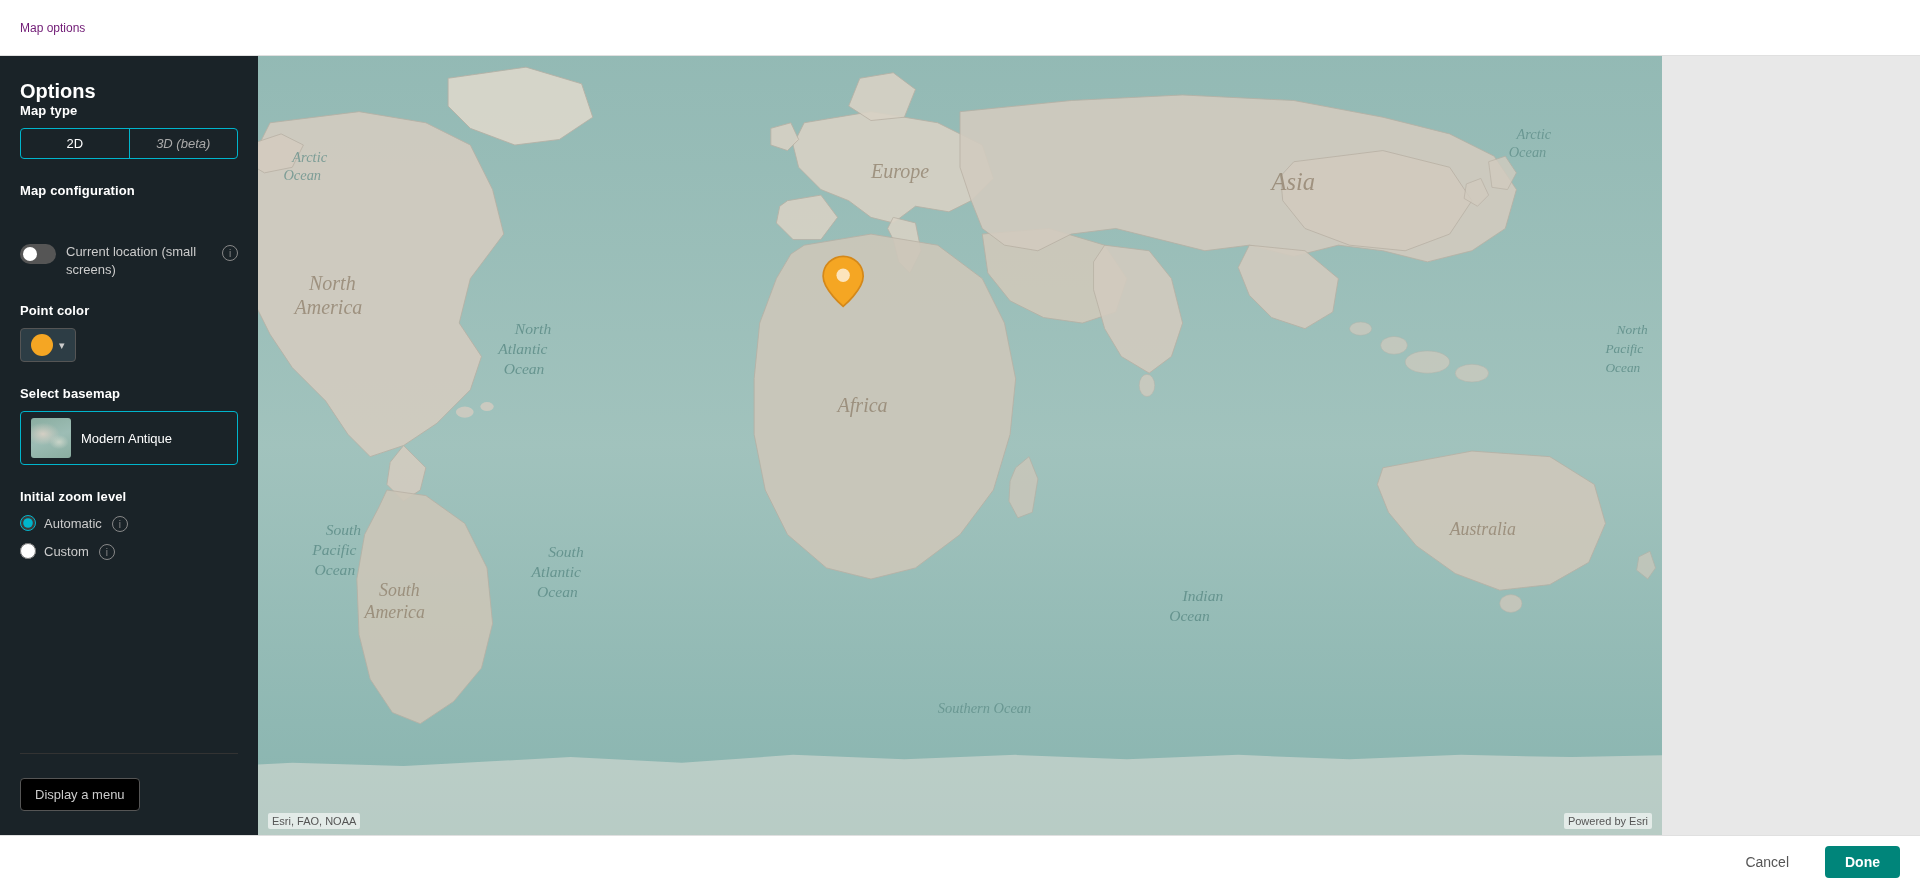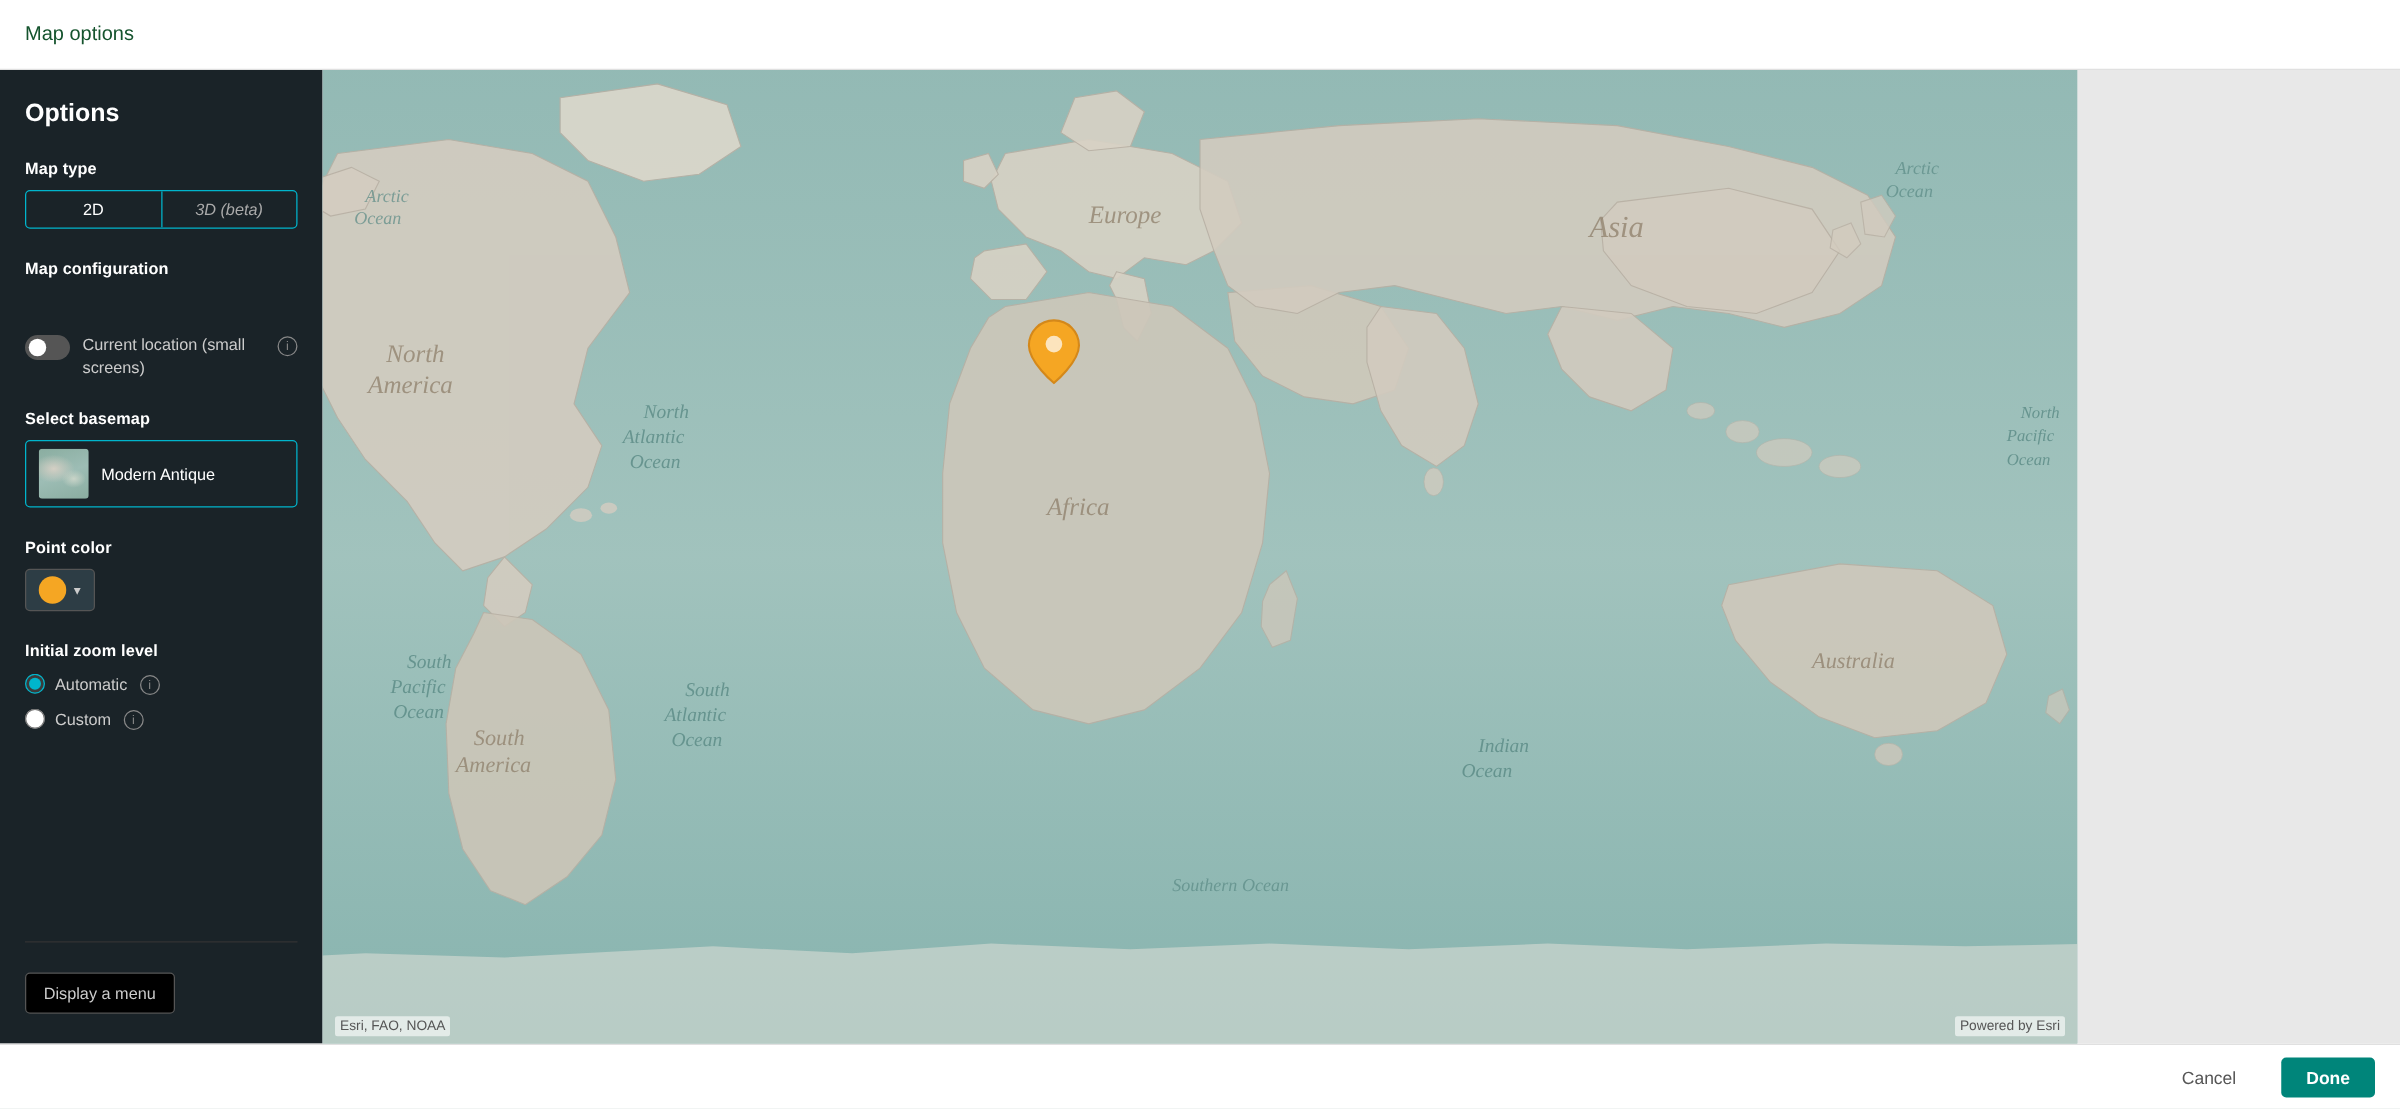--- a/index.html
+++ b/index.html
@@ -18,23 +18,23 @@
       height: 56px;
       background: #fff;
       border-bottom: 1px solid #e0e0e0;
       display: flex;
       align-items: center;
       padding: 0 20px;
       flex-shrink: 0;
       z-index: 10;
     }
     .top-bar-title {
-      font-size: 16px;
+      font-size: 12px;
       font-weight: 500;
-      color: #14532d;
+      color: #701a75;
     }
 
     
     .main-layout {
       display: flex;
       flex: 1;
       overflow: hidden;
     }
 
     
@@ -45,21 +45,20 @@
       flex-shrink: 0;
       display: flex;
       flex-direction: column;
       padding: 24px 20px;
       overflow-y: auto;
     }
     .sidebar-section-title {
       font-size: 20px;
       font-weight: 600;
       color: #fff;
-      margin-bottom: 24px;
     }
     .option-label {
       font-size: 13px;
       font-weight: 600;
       color: #fff;
       margin-bottom: 10px;
       letter-spacing: 0.01em;
     }
     .option-group {
       margin-bottom: 24px;
@@ -351,34 +350,34 @@
           <div class="toggle-track">
             <div class="toggle-thumb"></div>
           </div>
         </div>
         <span class="toggle-label-text">Current location (small screens)</span>
         <div class="info-icon">i</div>
       </div>
     </div>
 
     <div class="option-group">
+      <div class="option-label">Point color</div>
+      <div class="color-picker-btn">
+        <div class="color-circle"></div>
+        <span class="chevron-down">▾</span>
+      </div>
+    </div>
+
+    <div class="option-group">
       <div class="option-label">Select basemap</div>
       <div class="basemap-selector">
         <div class="basemap-thumbnail">
           <div class="basemap-thumbnail-inner"></div>
         </div>
         <span class="basemap-name">Modern Antique</span>
-      </div>
-    </div>
-
-    <div class="option-group">
-      <div class="option-label">Point color</div>
-      <div class="color-picker-btn">
-        <div class="color-circle"></div>
-        <span class="chevron-down">▾</span>
       </div>
     </div>
 
     <div class="option-group">
       <div class="option-label">Initial zoom level</div>
       <div class="radio-group">
         <label class="radio-row">
           <input type="radio" class="radio-input" name="zoom" checked="" style="">
           <span class="radio-label">Automatic</span>
           <div class="info-icon">i</div>

